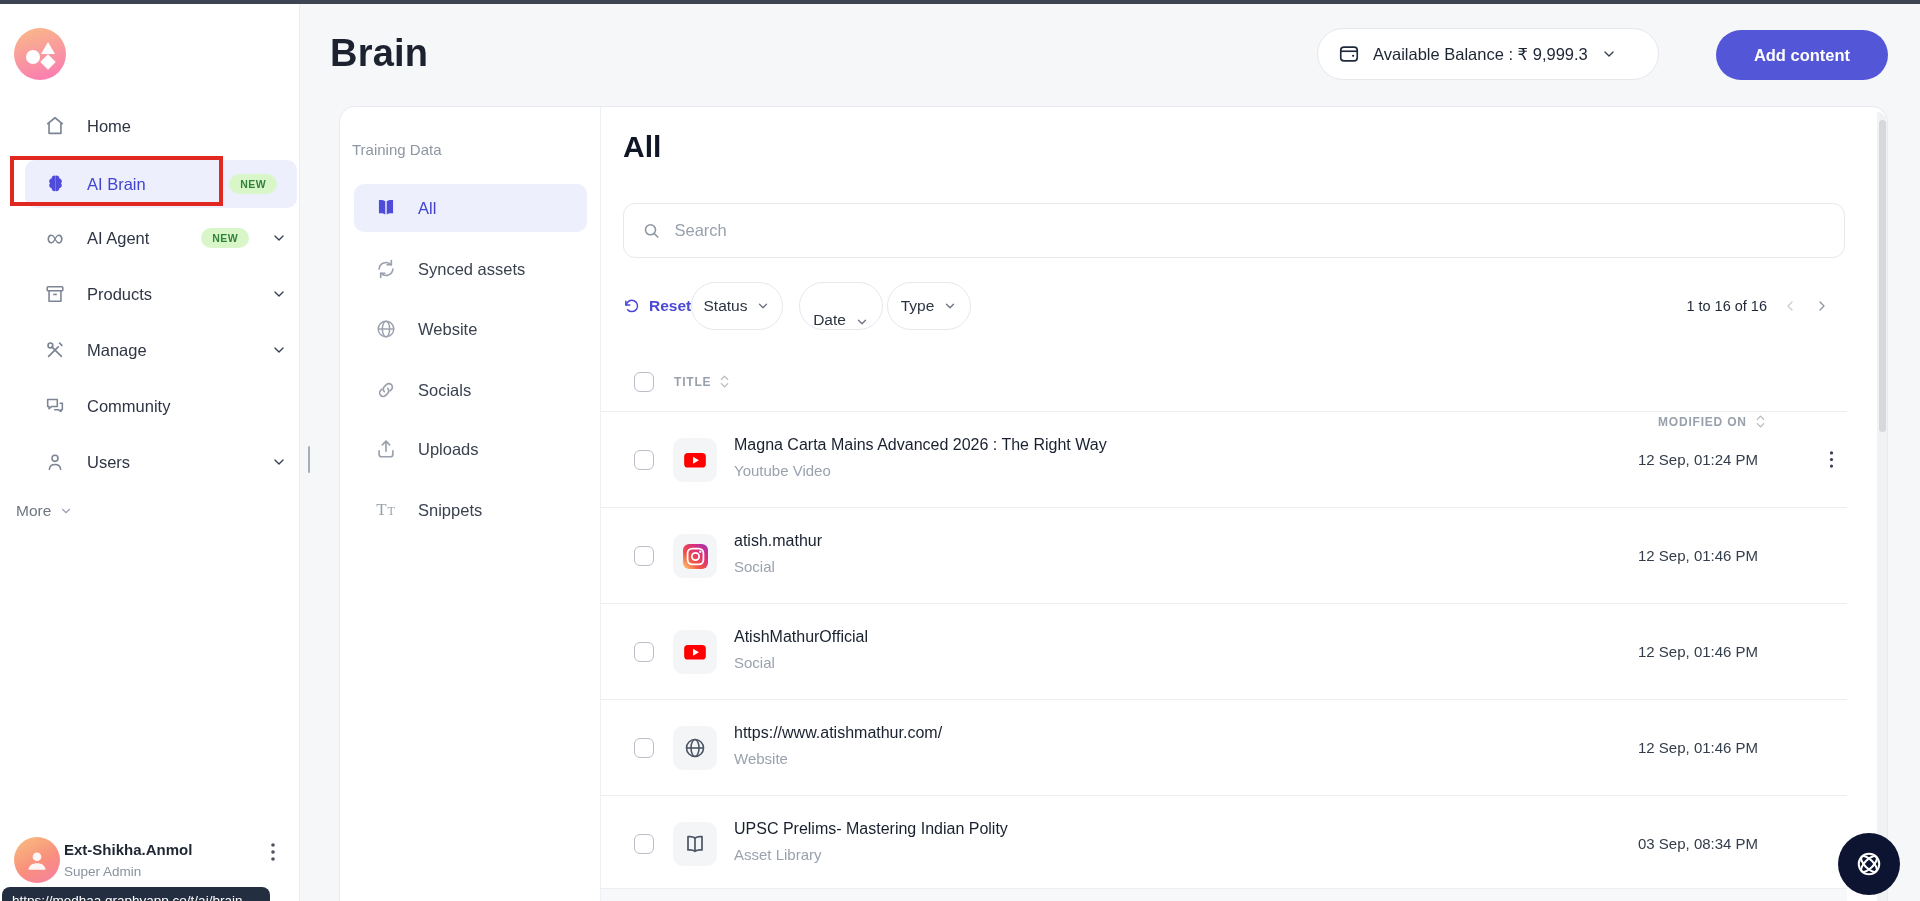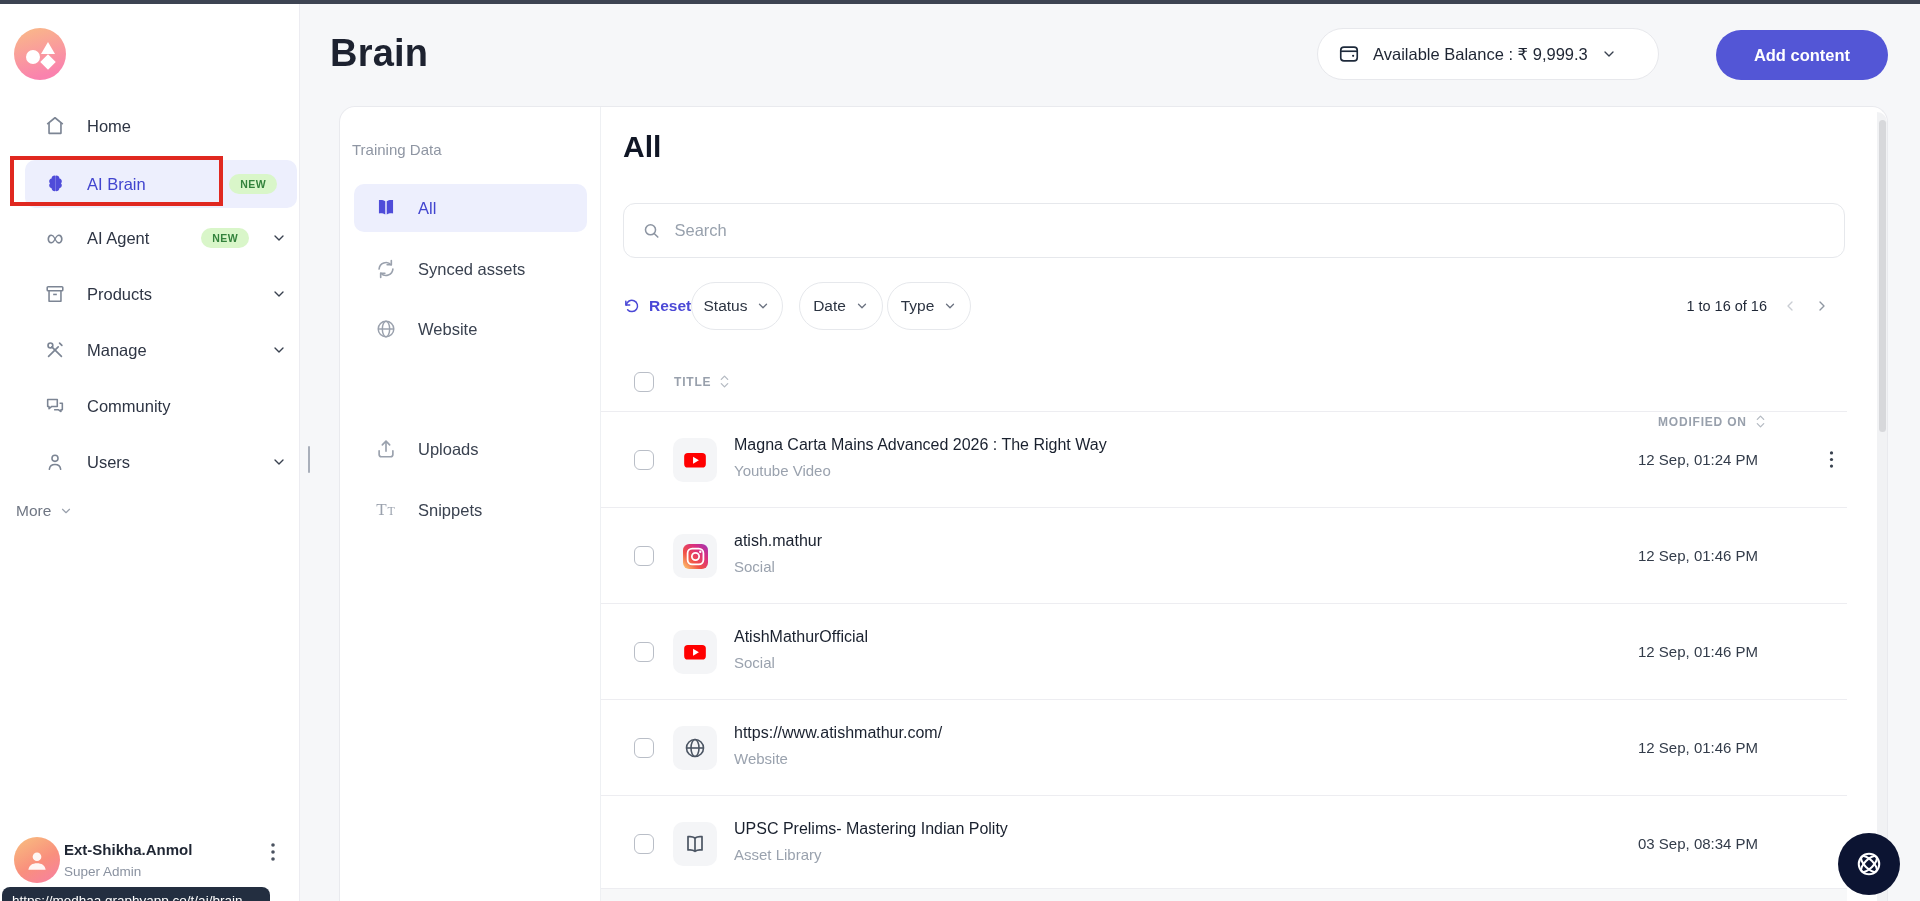--- a/index.html
+++ b/index.html
@@ -56,21 +56,21 @@
   .content { position:absolute; left:261px; top:0; width:1288px; height:795px; }
   .list-heading { position:absolute; left:22px; top:23px; font-size:30px; font-weight:700; color:#101625; }
   .search-box { position:absolute; left:22px; top:96px; width:1222px; height:55px; border:1px solid #e6e8ec; border-radius:12px; display:flex; align-items:center; padding:7px 18px; gap:13px; background:#fff; }
   .search-box input { border:none; outline:none; font-size:16.5px; font-family:inherit; color:#333; width:100%; background:transparent; }
   .search-box input::placeholder { color:#98a1ad; }
 
   .filters-row { position:absolute; left:22px; top:175px; width:1244px; height:48px; }
   .reset-btn { position:absolute; left:0; top:0; height:48px; display:flex; align-items:center; gap:9px; color:#4b48d6; font-size:15.5px; font-weight:700; cursor:pointer; background:none; border:none; font-family:inherit; }
   .filter-pill { position:absolute; top:0; height:48px; border:1px solid #e6e8ec; border-radius:24px; background:#fff; display:flex; align-items:center; justify-content:center; gap:9px; font-size:15.5px; color:#2c3442; font-family:inherit; cursor:pointer; }
   .pill-status { left:68px; width:92px; }
-  .pill-date { left:176px; width:84px; }
+  .pill-date { left:176px; width:84px;align-items:flex-end; }
   .pill-type { left:264px; width:84px; }
   .pagination { position:absolute; right:36px; top:0; height:48px; display:flex; align-items:center; gap:14px; }
   .pagination .ptext { font-size:14.5px; color:#1f2736; }
   .pg-btn { width:18px; height:18px; display:flex; align-items:center; justify-content:center; cursor:pointer; background:none; border:none; padding:0; }
 
   .thead { position:absolute; left:0; top:243px; width:1246px; height:62px; border-bottom:1px solid #ededf1; }
   .col-label { font-size:12px; font-weight:700; letter-spacing:.8px; color:#98a0ac; }
   .th-title { position:absolute; left:73px; top:24px; display:flex; align-items:center; gap:7px; }
   .th-modified { position:absolute; left:1057px; top:24px; display:flex; align-items:center; gap:7px;margin-top:40px; }
   .cbox { width:20px; height:20px; border:1.5px solid #b9bec7; border-radius:6px; background:#fff; cursor:pointer; }
@@ -284,20 +284,29 @@
       <span class="ticon">
         <svg width="22" height="22" viewBox="0 0 24 24" fill="none" stroke="#9aa1ad" stroke-width="1.6">
             <circle cx="12" cy="12" r="8.5"></circle>
             <path d="M3.5 12h17"></path>
             <ellipse cx="12" cy="12" rx="4" ry="8.5"></ellipse>
           </svg>
       </span>
       <span class="tlabel">Website</span>
     </div>
 
+    <div class="train-item" style="top:259px">
+      <span class="ticon">
+        <svg width="22" height="22" viewBox="0 0 24 24" fill="none" stroke="#9aa1ad" stroke-width="1.8" stroke-linecap="round">
+            <path d="M10.2 13.8a3.8 3.8 0 0 1 0-5.4l2.2-2.2a3.8 3.8 0 1 1 5.4 5.4l-1.4 1.4"></path>
+            <path d="M13.8 10.2a3.8 3.8 0 0 1 0 5.4l-2.2 2.2a3.8 3.8 0 1 1-5.4-5.4l1.4-1.4"></path>
+          </svg>
+      </span>
+      <span class="tlabel">Socials</span>
+    </div>
 
     <div class="train-item" style="top:318px">
       <span class="ticon">
         <svg width="22" height="22" viewBox="0 0 24 24" fill="none" stroke="#9aa1ad" stroke-width="1.8" stroke-linecap="round" stroke-linejoin="round">
             <path d="M12 14.5V4"></path>
             <path d="M8 7.5 12 3.5l4 4"></path>
             <path d="M4.5 14v4a2.5 2.5 0 0 0 2.5 2.5h10a2.5 2.5 0 0 0 2.5-2.5v-4"></path>
           </svg>
       </span>
       <span class="tlabel">Uploads</span>

